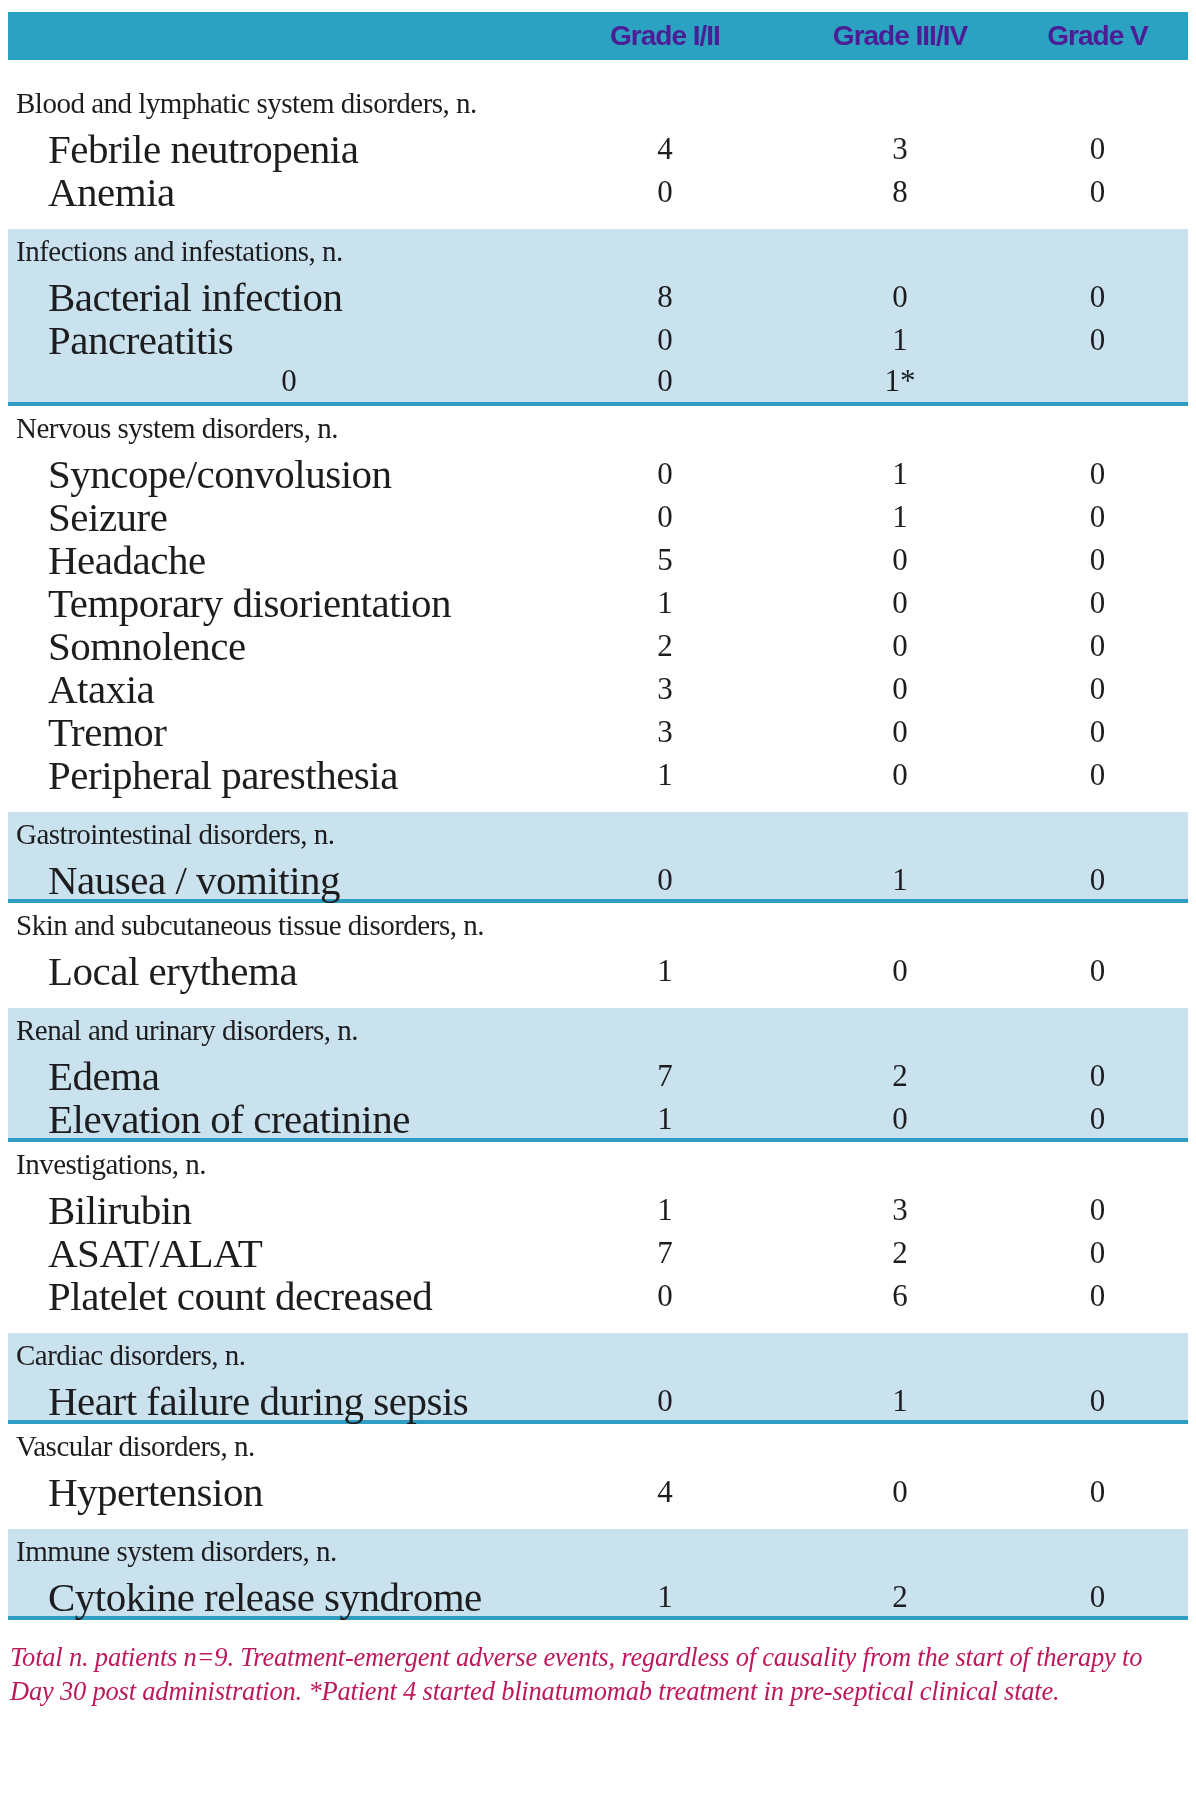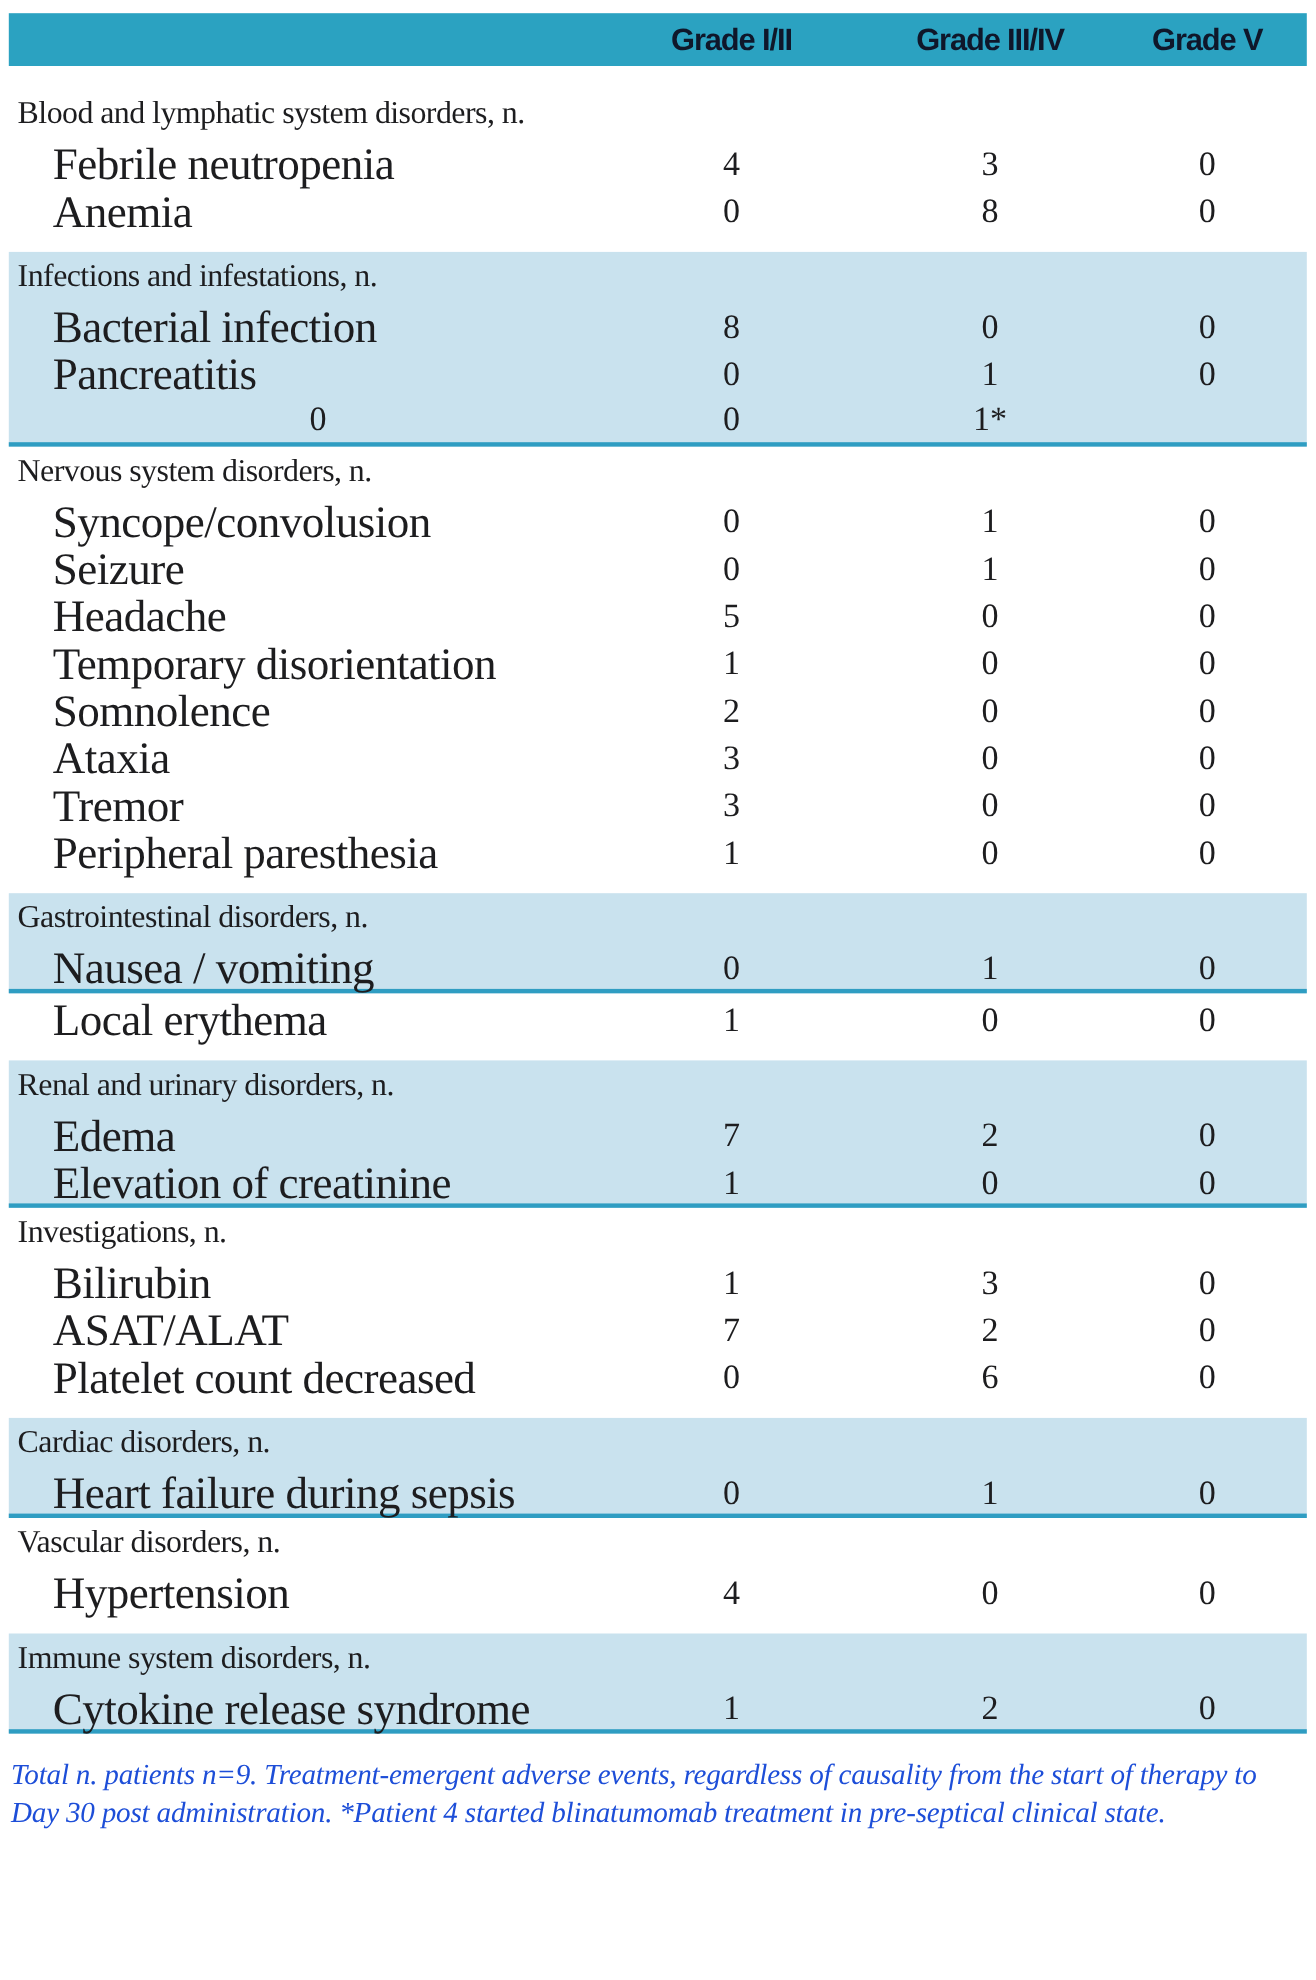--- a/index.html
+++ b/index.html
@@ -28,21 +28,21 @@
     display: grid;
     grid-template-columns: 562px 190px 280px 115px;
     align-items: center;
   }
   .header-bar .col-head {
     text-align: center;
     font-family: "Liberation Sans", sans-serif;
     font-weight: bold;
     font-size: 28px;
     letter-spacing: -1px;
-    color: #0f172a;
+    color: #4c1d95;
     white-space: nowrap;
   }
   
   #sections {
     margin: 21px 8px 0 8px;
     width: 1180px;
   }
   .section { }
   .section.shaded {
     margin-top: 18px;
@@ -77,21 +77,21 @@
     font-size: 31px;
   }
   
   .footnote {
     margin: 20px 8px 0 10px;
     width: 1178px;
     font-style: italic;
     font-size: 26.5px;
     line-height: 34px;
     letter-spacing: -0.2px;
-    color: #1d4ed8;
+    color: #be185d;
   }
 </style>
 </head>
 <body>
 
 <div class="page">
 
   <div class="header-bar">
     <div class="col-head"></div>
     <div class="col-head">Grade I/II</div>
@@ -189,20 +189,21 @@
       <section class="section shaded">
     <div class="title-row">Gastrointestinal disorders, n.</div>
   <div class="data-row">
     <div class="row-label">Nausea / vomiting</div>
     <div class="value">0</div>
     <div class="value">1</div>
     <div class="value">0</div>
   </div>
       </section>
       <section class="section">
+    <div class="title-row">Skin and subcutaneous tissue disorders, n.</div>
   <div class="data-row">
     <div class="row-label">Local erythema</div>
     <div class="value">1</div>
     <div class="value">0</div>
     <div class="value">0</div>
   </div>
       </section>
       <section class="section shaded">
     <div class="title-row">Renal and urinary disorders, n.</div>
   <div class="data-row">

